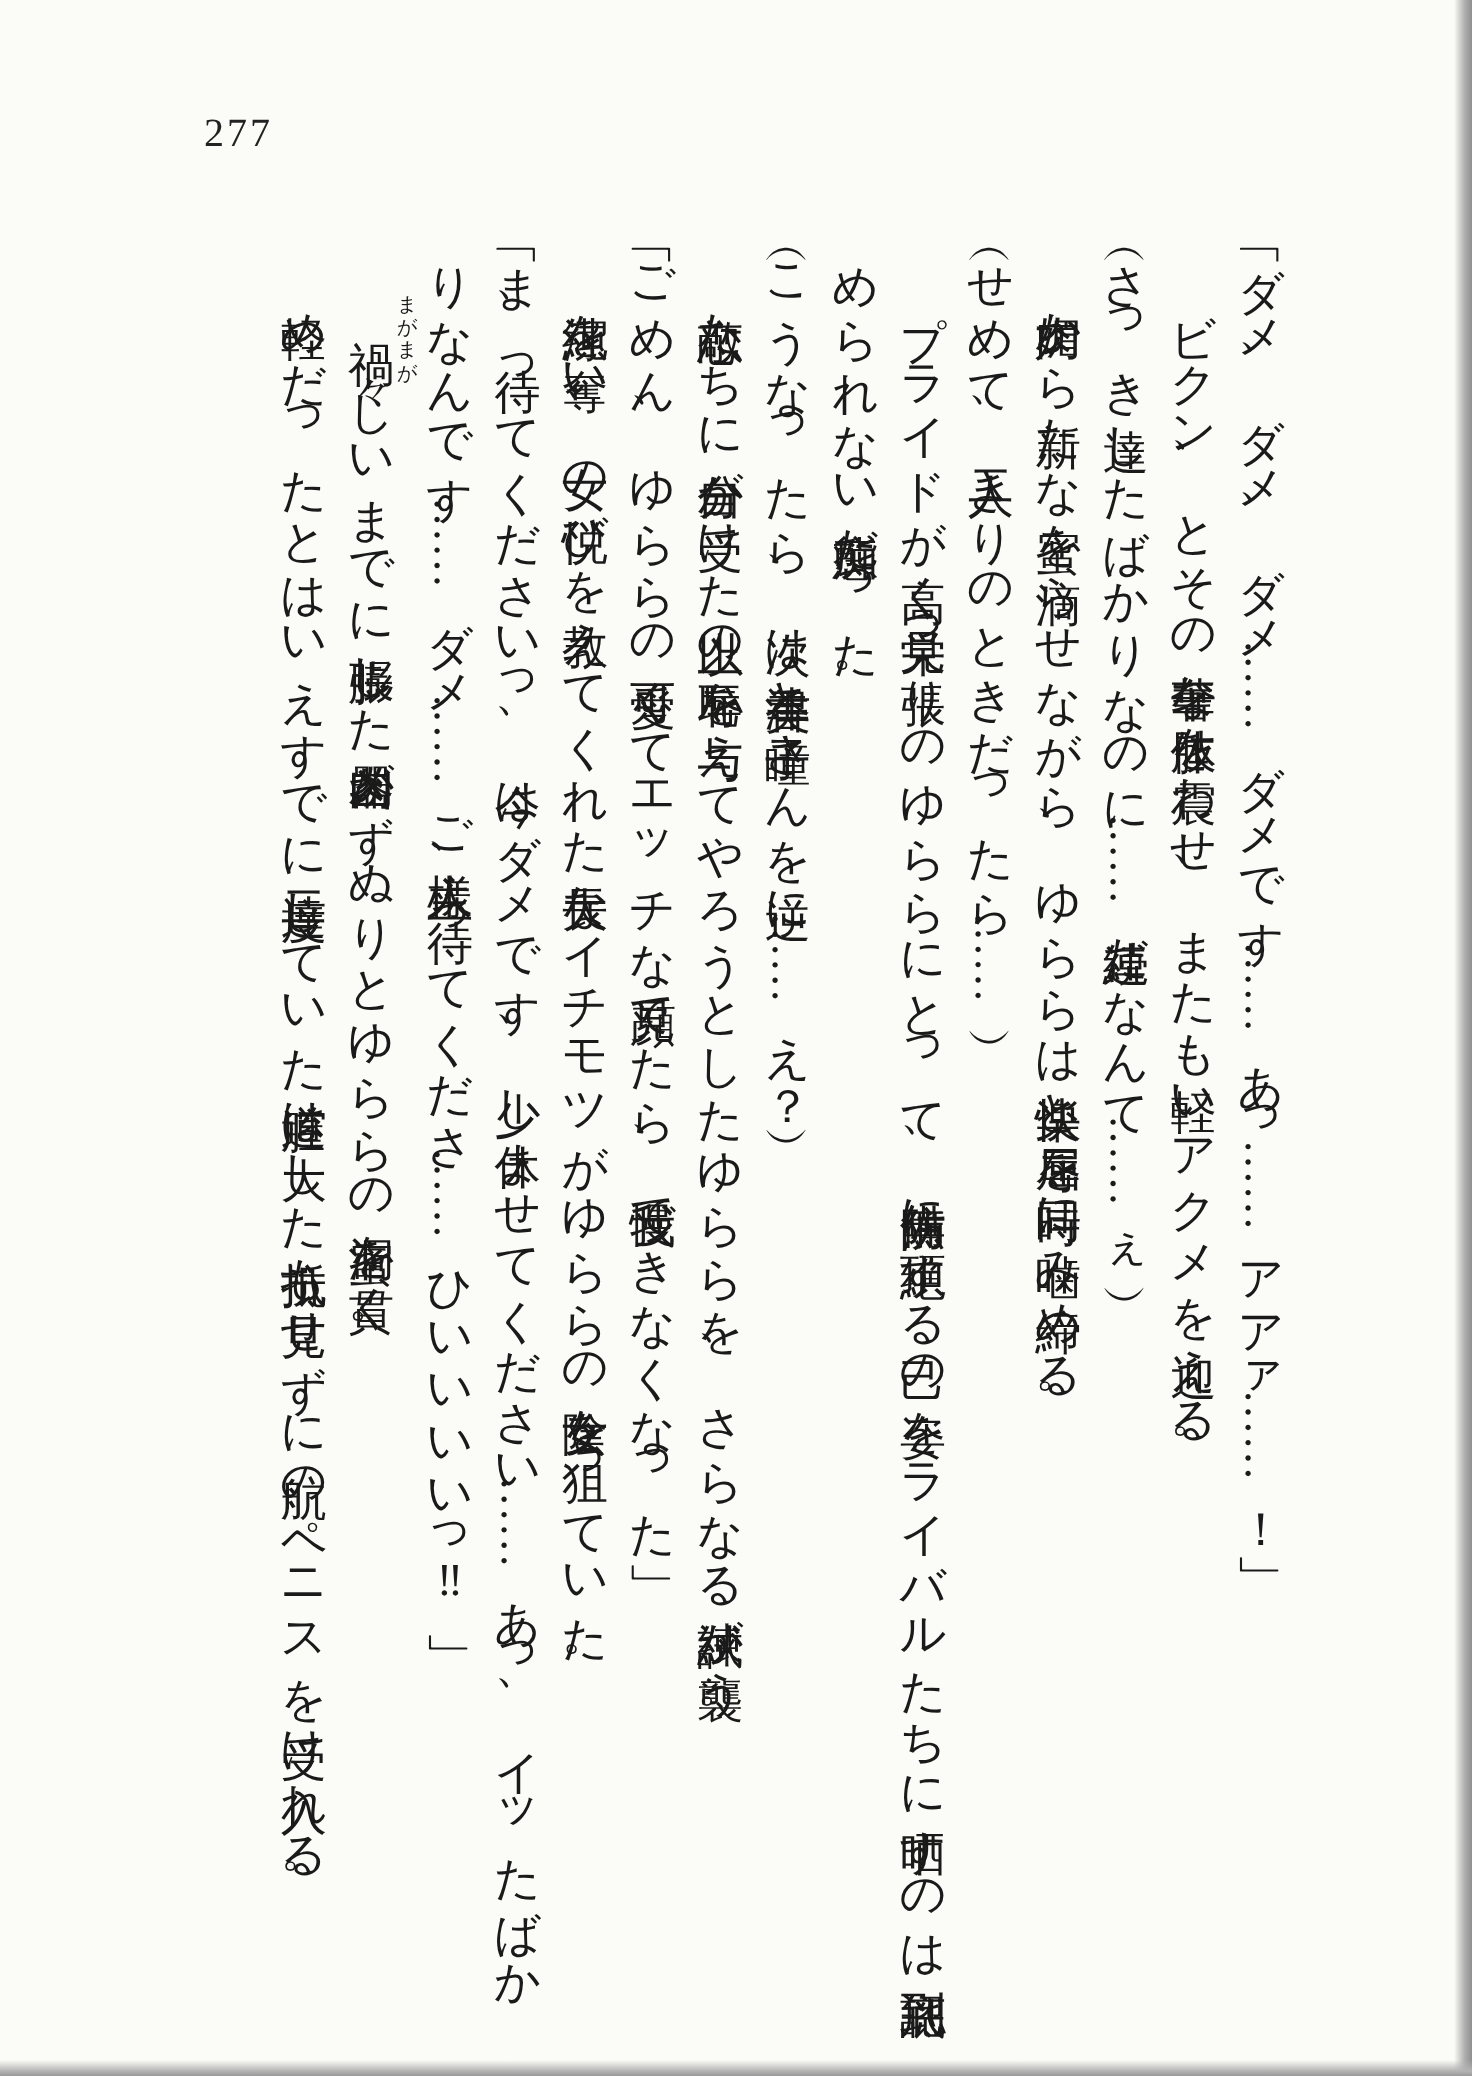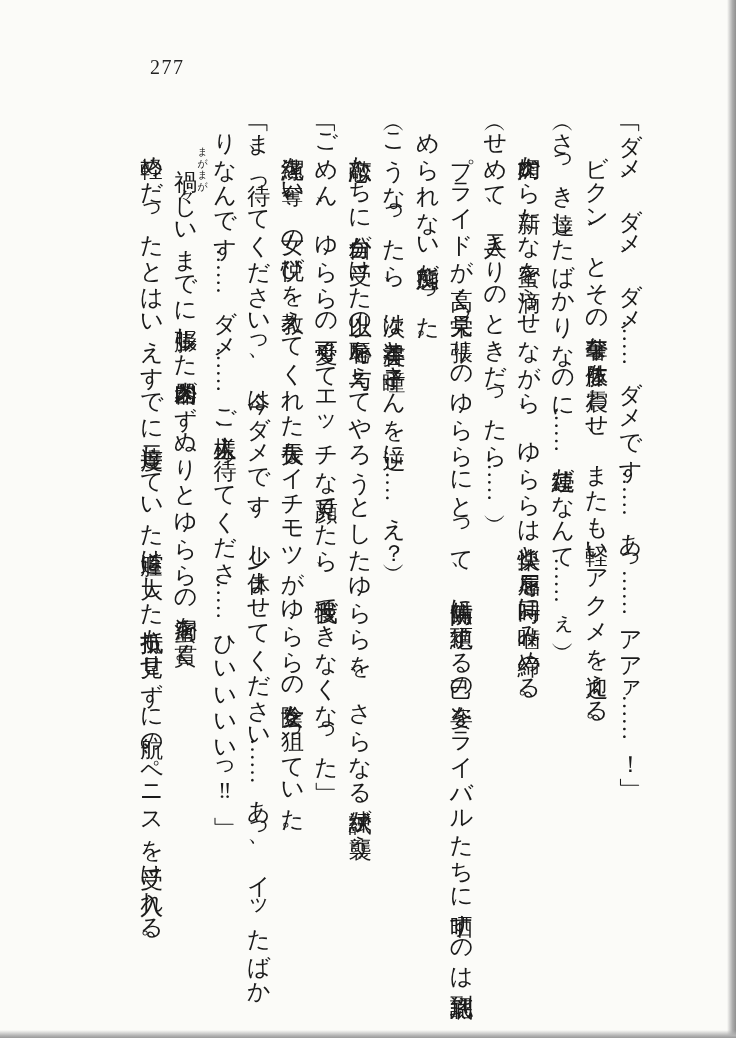--- a/index.html
+++ b/index.html
@@ -13,21 +13,20 @@
     color: #1a1a1a;
     font-family: "Liberation Serif", "DejaVu Serif", serif;
   }
   .page-number {
     position: absolute;
     top: 56px;
     left: 102px;
     font-size: 20px;
     letter-spacing: 1.5px;
     color: #222;
-    margin-left: 48px;
   }
   .text-body {
     position: absolute;
     top: 117px;
     right: 89px;
     height: 880px;
     writing-mode: vertical-rl;
     text-orientation: mixed;
     font-size: 23px;
     line-height: 33.8px;

